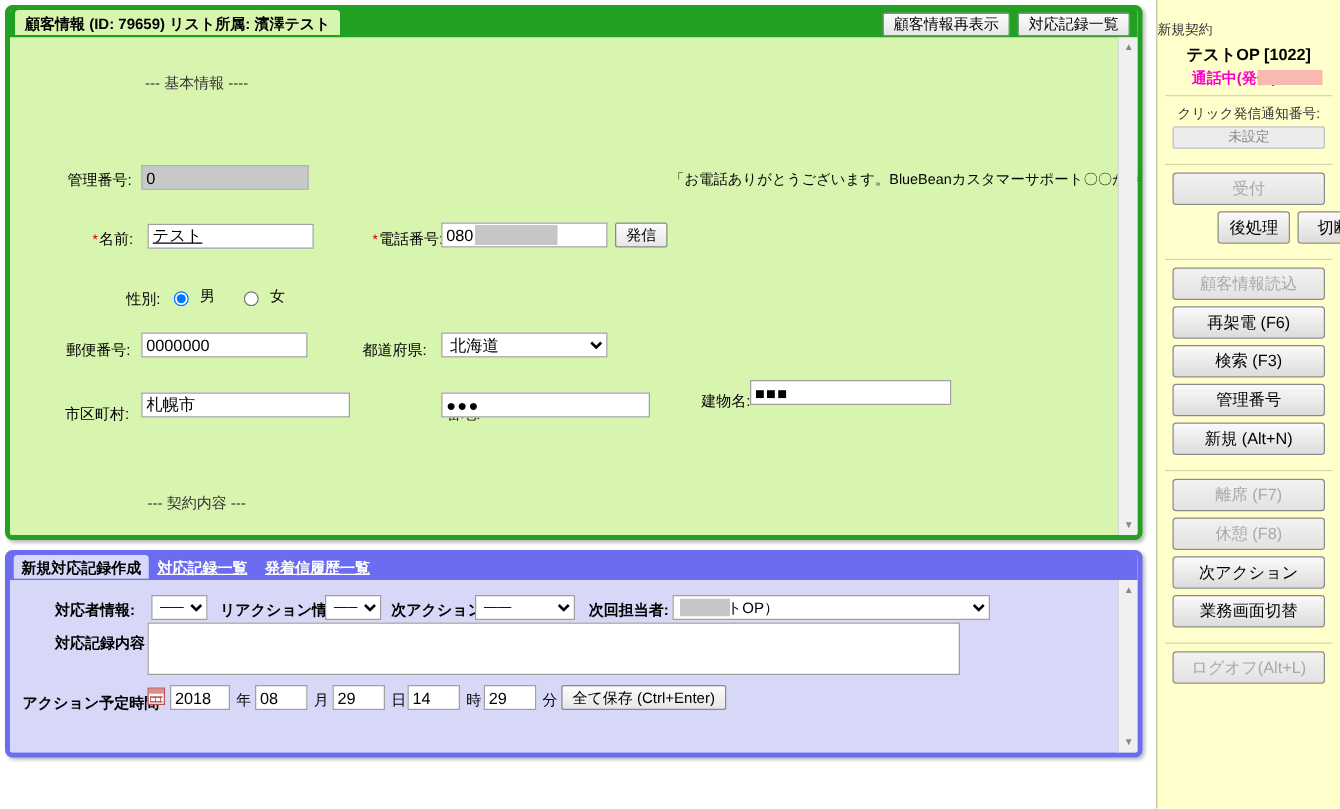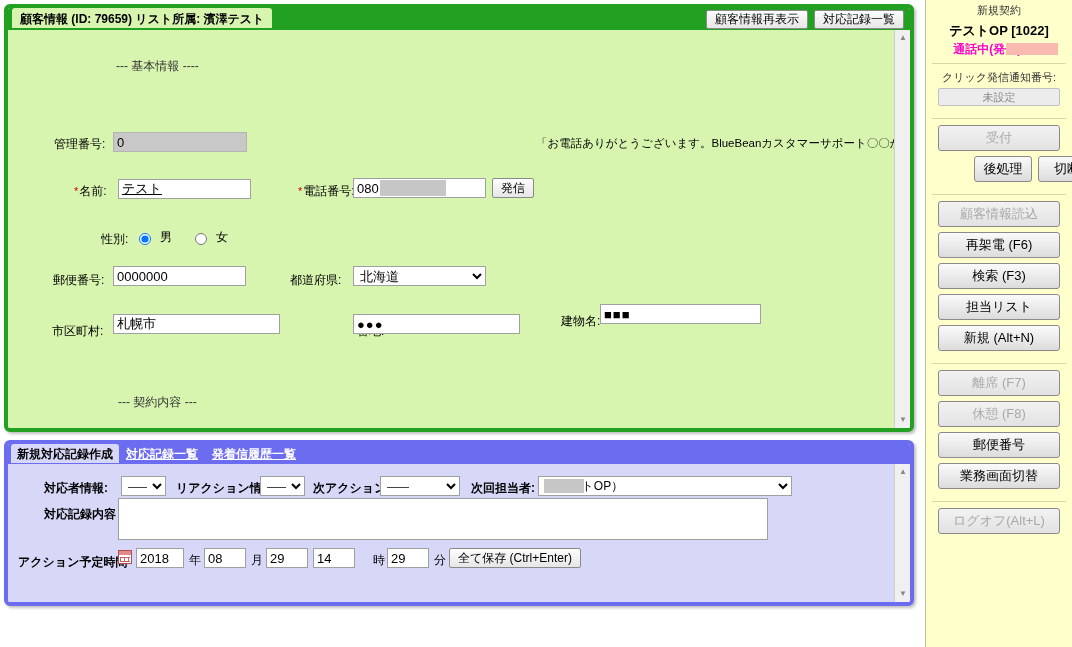--- a/index.html
+++ b/index.html
@@ -214,23 +214,23 @@
   
   .sidebar {
     position: absolute;
     left: 925px; top: 0;
     width: 147px; height: 647px;
     background: #ffffcc;
     border-left: 1px solid #bfbf99;
     box-sizing: border-box;
   }
   .sb-head {
-    text-align: center;
+    text-align: left;
     font-size: 11px;
-    padding-top: 3px;
+    padding-top: 16px;
     color: #333;
   }
   .sb-op {
     text-align: center;
     font-size: 13px;
     font-weight: bold;
     margin-top: 4px;
   }
   .sb-status {
     position: relative;
@@ -393,21 +393,21 @@
 
       <div class="lbl" style="position:absolute; left:10px; top:90px; font-weight:bold;">アクション予定時間</div>
       <span class="cal-icon" style="position:absolute; left:110px; top:86px;"></span>
 
       <input class="txt" style="position: absolute; left: 128px; top: 84px; width: 48px;" value="2018">
       <div class="lbl" style="position:absolute; left:181px; top:88px;">年</div>
       <input class="txt" style="position: absolute; left: 196px; top: 84px; width: 42px;" value="08">
       <div class="lbl" style="position:absolute; left:243px; top:88px;">月</div>
       <input class="txt" style="position: absolute; left: 258px; top: 84px; width: 42px;" value="29">
       <div class="lbl" style="position:absolute; left:305px; top:88px;">日</div>
-      <input class="txt" style="position: absolute; left: 305px; top: 84px; width: 42px;" value="14">
+      <input class="txt" style="position: absolute; left: 318px; top: 84px; width: 42px;" value="14">
       <div class="lbl" style="position:absolute; left:365px; top:88px;">時</div>
       <input class="txt" style="position: absolute; left: 379px; top: 84px; width: 42px;" value="29">
       <div class="lbl" style="position:absolute; left:426px; top:88px;">分</div>
 
       <button class="btn" style="position:absolute; left:441px; top:84px; height:20px; font-size:12px;">全て保存 (Ctrl+Enter)</button>
 
       <div class="scroll-track">
         <div class="scroll-arrow up">▲</div>
         <div class="scroll-arrow down">▼</div>
       </div>
@@ -433,28 +433,28 @@
     <div class="sb-row2">
       <button class="sb-btn half">後処理</button>
       <button class="sb-btn half">切断</button>
     </div>
 
     <div class="sb-sep" style="margin-top:12px;"></div>
 
     <button class="sb-btn dis">顧客情報読込</button>
     <button class="sb-btn">再架電 (F6)</button>
     <button class="sb-btn">検索 (F3)</button>
-    <button class="sb-btn">担当リスト</button>
+    <button class="sb-btn">管理番号</button>
     <button class="sb-btn">新規 (Alt+N)</button>
 
     <div class="sb-sep" style="margin-top:12px;"></div>
 
     <button class="sb-btn dis">離席 (F7)</button>
     <button class="sb-btn dis">休憩 (F8)</button>
-    <button class="sb-btn">郵便番号</button>
+    <button class="sb-btn">次アクション</button>
     <button class="sb-btn">業務画面切替</button>
 
     <div class="sb-sep" style="margin-top:12px;"></div>
 
     <button class="sb-btn dis">ログオフ(Alt+L)</button>
   </div>
 
 </div>
 
 </body></html>

